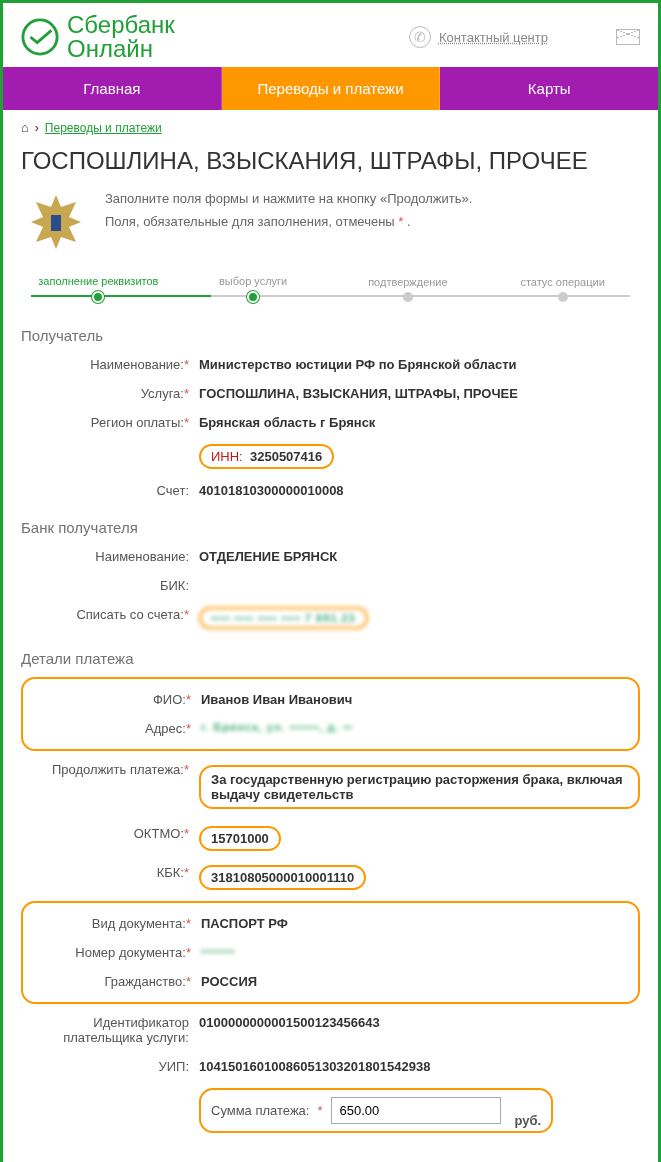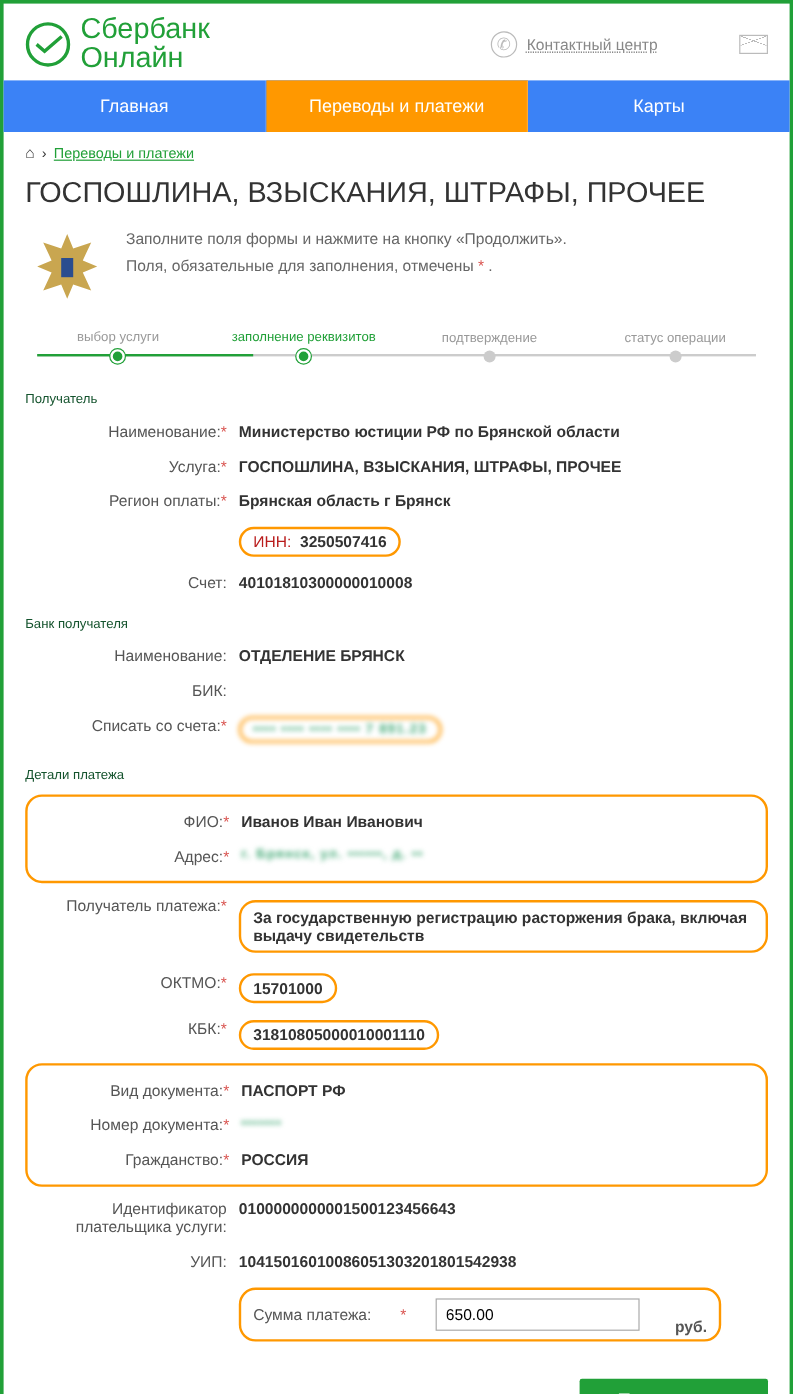--- a/index.html
+++ b/index.html
@@ -6,41 +6,41 @@
 body { font-family: Arial, sans-serif; font-size: 13px; color: #333; background: #fff; }
 .wrap { width: 661px; margin: 0 auto; border: 3px solid #21a038; }
 .header { display: flex; align-items: center; justify-content: space-between; padding: 10px 18px 6px; }
 .logo { display: flex; align-items: center; gap: 8px; }
 .logo-txt { color: #21a038; font-size: 24px; font-weight: 500; line-height: 1; }
 .logo-svg { width: 38px; height: 38px; }
 .contact { display: flex; align-items: center; gap: 8px; color: #888; font-size: 13px; }
 .ph-ic { width: 22px; height: 22px; border: 1px solid #bbb; border-radius: 50%; display: flex; align-items: center; justify-content: center; font-size: 14px; color: #bbb; }
 .mail-ic { width: 24px; height: 16px; border: 1px solid #bbb; position: relative; }
 .mail-ic::after { content: ""; position: absolute; top: 0; left: 0; right: 0; height: 8px; background: linear-gradient(to bottom right, transparent 48%, #bbb 48%, #bbb 52%, transparent 52%), linear-gradient(to bottom left, transparent 48%, #bbb 48%, #bbb 52%, transparent 52%); }
-.nav { display: flex; background: #3b82f6; }
+.nav { display: flex; background: #a21caf; }
 .nav-item { flex: 1; text-align: center; color: #fff; padding: 13px 4px; font-size: 15px; cursor: pointer; border-right: 1px solid rgba(255,255,255,0.2);}
 .nav-item:last-child{border-right:none;}
 .nav-item.active { background: #ff9800; }
 .crumbs { padding: 10px 18px 6px; display: flex; align-items: center; gap: 6px; font-size: 12px; }
 .crumb-link { color: #21a038; text-decoration: underline; cursor: pointer; }
 .home-ic { font-size: 13px; color: #333; }
 h1 { font-size: 24px; font-weight: 400; padding: 6px 18px 12px; color: #333; }
 .intro { display: flex; gap: 14px; padding: 0 18px 10px; }
 .emb { width: 70px; height: 70px; flex-shrink: 0; }
 .intro-text { color: #666; font-size: 13px; line-height: 1.8; }
 .red { color: #d9534f; }
 .steps { display: flex; align-items: center; padding: 8px 18px 10px; position: relative; }
 .step { flex: 1; text-align: center; font-size: 11px; color: #999; position: relative; }
 .step.active { color: #21a038; font-weight: 500; }
 .sline { height: 2px; background: #ccc; position: absolute; top: 28px; left: 28px; right: 28px; }
 .sline-f { height: 2px; background: #21a038; position: absolute; top: 28px; left: 28px; width: 180px; }
 .sdot { width: 10px; height: 10px; border-radius: 50%; background: #ccc; margin: 4px auto 0; position: relative; z-index: 2; }
 .step.active .sdot, .step.done .sdot { background: #21a038; width: 12px; height: 12px; border: 2px solid #fff; box-shadow: 0 0 0 1px #21a038; }
 .content { padding: 0 18px 14px; }
-.sec-title { color: #14532d; font-size: 11px; padding: 14px 0 6px; }
+.sec-title { color: #737373; font-size: 15px; padding: 14px 0 6px; }
 .row { display: flex; align-items: flex-start; padding: 7px 0; }
 .lbl { width: 178px; text-align: right; padding-right: 10px; color: #555; font-size: 13px; }
 .val { flex: 1; font-weight: 700; font-size: 13px; color: #333; padding-top: 0; }
 .hi { border: 2px solid #ff9800; border-radius: 14px; padding: 3px 10px; display: inline-block; font-weight: 700; }
 .hi-row { border: 2px solid #ff9800; border-radius: 14px; padding: 5px 10px; margin: 3px 0; }
 .hi-block { border: 2px solid #ff9800; border-radius: 14px; padding: 6px 0 6px 0; margin: 4px 0; }
 .inp { border: 1px solid #aaa; padding: 5px 8px; width: 170px; font-size: 13px; }
 .blur { filter: blur(2px); letter-spacing: 1px; color: #4a7; font-size: 11px; }
 .btns { display: flex; justify-content: flex-end; gap: 18px; align-items: center; padding: 10px 18px 12px; }
 .cancel { color: #21a038; text-decoration: underline; cursor: pointer; font-size: 14px; }
@@ -90,22 +90,22 @@
     </svg>
     <div class="intro-text">
       <div>Заполните поля формы и нажмите на кнопку «Продолжить».</div>
       <div><span>Поля, обязательные для заполнения, отмечены </span><span class="red">*</span><span> .</span></div>
     </div>
   </div>
 
   <div class="steps">
     <div class="sline"></div>
       <div class="sline-f"></div>
+    <div class="step active"><span>заполнение реквизитов</span><div class="sdot"></div></div>
     <div class="step done"><span>выбор услуги</span><div class="sdot"></div></div>
-    <div class="step active"><span>заполнение реквизитов</span><div class="sdot"></div></div>
     <div class="step"><span>подтверждение</span><div class="sdot"></div></div>
     <div class="step"><span>статус операции</span><div class="sdot"></div></div>
   </div>
 
   <div class="content">
     <div class="sec-title">Получатель</div>
     <div class="row">
         <div class="lbl"><span>Наименование:</span><span class="red">*</span></div>
         <div class="val">Министерство юстиции РФ по Брянской области</div>
       </div>
@@ -144,21 +144,21 @@
       <div class="row">
           <div class="lbl"><span>ФИО:</span><span class="red">*</span></div>
           <div class="val">Иванов Иван Иванович</div>
         </div>
       <div class="row">
           <div class="lbl"><span>Адрес:</span><span class="red">*</span></div>
           <div class="val blur">г. Брянск, ул. ••••••, д. ••</div>
         </div>
     </div>
     <div class="row">
-        <div class="lbl"><span>Получатель платежа:</span><span class="red">*</span></div>
+        <div class="lbl"><span>Продолжить платежа:</span><span class="red">*</span></div>
         <div class="val">
           <div class="hi-row" style="font-weight:700;">За государственную регистрацию расторжения брака, включая выдачу свидетельств</div>
         </div>
       </div>
     <div class="row">
         <div class="lbl"><span>ОКТМО:</span><span class="red">*</span></div>
         <div class="val"><span class="hi">15701000</span></div>
       </div>
     <div class="row">
         <div class="lbl"><span>КБК:</span><span class="red">*</span></div>
@@ -182,21 +182,21 @@
         <div class="lbl"><span>Идентификатор плательщика услуги:</span></div>
         <div class="val">0100000000001500123456643</div>
       </div>
     <div class="row">
         <div class="lbl"><span>УИП:</span></div>
         <div class="val">10415016010086051303201801542938</div>
       </div>
     <div class="row">
       <div class="lbl"></div>
       <div class="val">
-        <span class="hi" style="display:inline-flex;align-items:center;gap:24px;font-weight:400;">
+        <span class="hi" style="display:inline-flex;align-items:center;gap:8px;font-weight:400;">
           <span style="color:#555;">Сумма платежа:</span>
             <span class="red">*</span>
           <input class="inp" value="650.00" style="">
           <span class="runit">руб.</span>
         </span>
       </div>
     </div>
   </div>
 
   <div class="btns">

